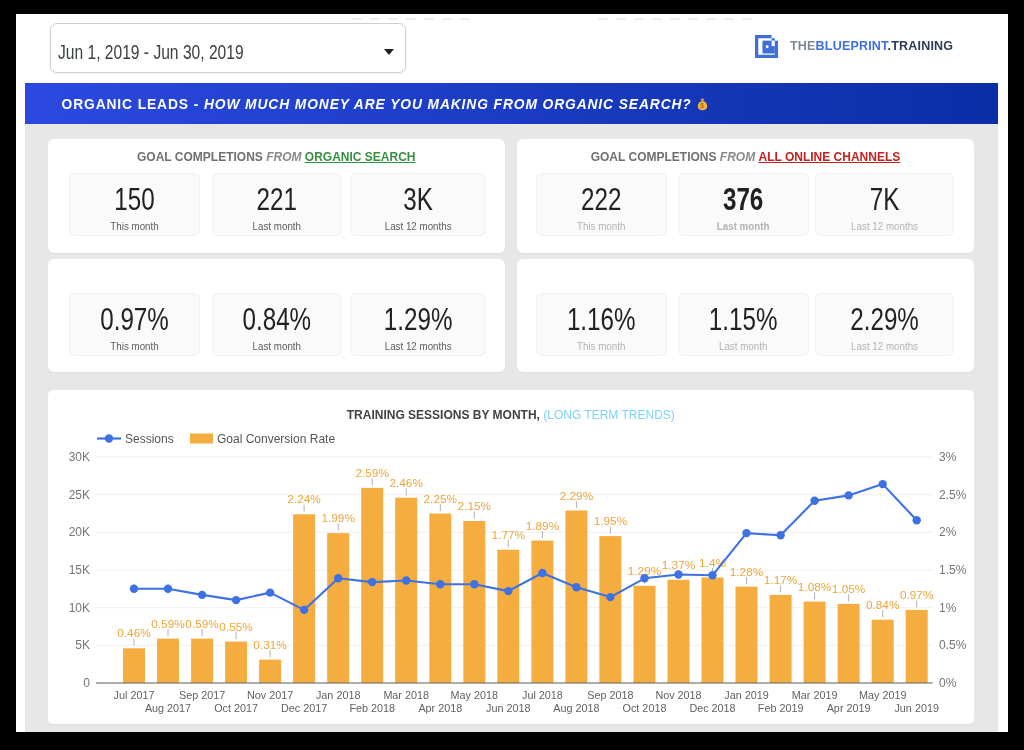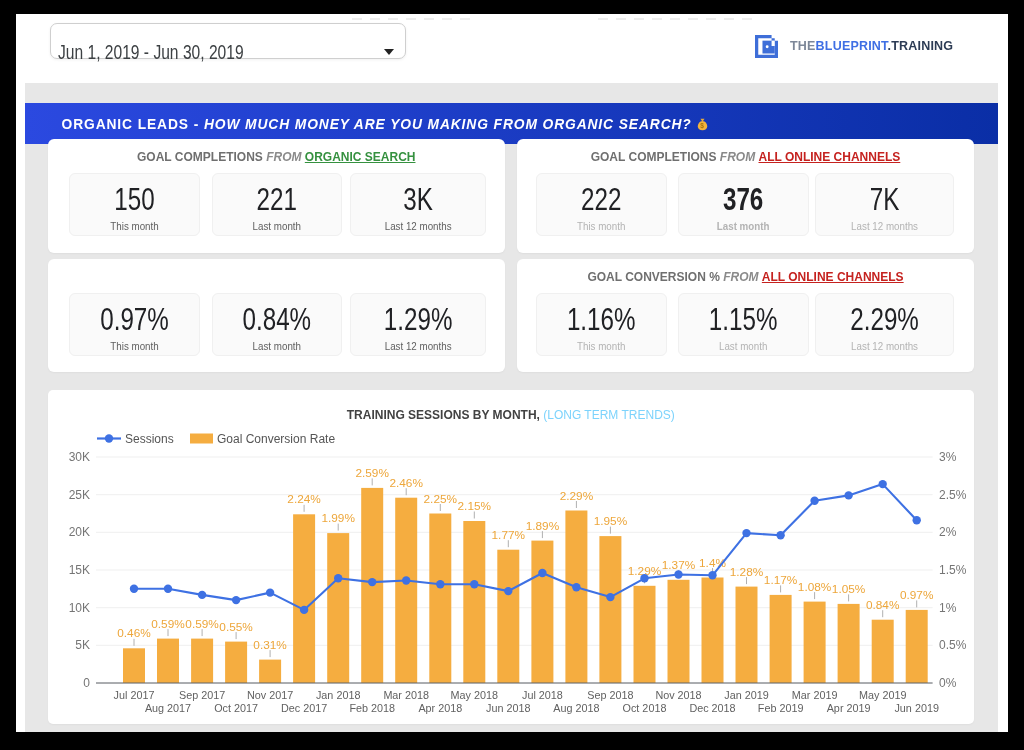--- a/index.html
+++ b/index.html
@@ -2,35 +2,35 @@
 <html><head><meta charset="utf-8">
 <style>
 *{margin:0;padding:0;box-sizing:border-box;}
 body{width:1024px;height:750px;background:#000;font-family:"Liberation Sans",sans-serif;position:relative;overflow:hidden;}
 </style></head>
 <body>
 <div style="position:absolute;left:16px;top:14px;width:992px;height:718px;background:#fff;"></div>
 <div style="position:absolute;left:352px;top:17.5px;width:118px;height:2.5px;background:repeating-linear-gradient(90deg,#ededed 0 10px,#fff 10px 18px);"></div>
 <div style="position:absolute;left:598px;top:17.5px;width:158px;height:2.5px;background:repeating-linear-gradient(90deg,#ededed 0 10px,#fff 10px 18px);"></div>
 
-<div style="position:absolute;left:49.5px;top:23px;width:356px;height:36px;background:#fff;border:1px solid #cfcfcf;border-radius:7px;box-shadow:0 1px 3px rgba(0,0,0,0.06);">
+<div style="position:absolute;left:49.5px;top:23px;width:356px;height:50px;background:#fff;border:1px solid #cfcfcf;border-radius:7px;box-shadow:0 1px 3px rgba(0,0,0,0.06);">
   <div style="position:absolute;left:7px;top:18px;font-size:20px;line-height:20px;color:#3c4043;transform:scaleX(0.78);transform-origin:0 0;white-space:nowrap;">Jun 1, 2019 - Jun 30, 2019</div>
   <div style="position:absolute;right:11px;top:24.5px;width:0;height:0;border-left:5.5px solid transparent;border-right:5.5px solid transparent;border-top:6px solid #222;"></div>
 </div>
 <svg style="position:absolute;left:755px;top:34.5px;" width="23" height="23" viewBox="0 0 24 24">
 <path fill="#3e6ed8" fill-rule="evenodd" d="M0,0 H17.3 V5.9 H24 V24 H0 Z M3.4,3.4 H20.6 V20.6 H3.4 Z"></path>
 <rect x="7.8" y="5.9" width="12.8" height="13.4" fill="#3e6ed8"></rect>
 <rect x="17.3" y="5.9" width="3.3" height="5.6" fill="#fff"></rect>
 <circle cx="12.7" cy="12.3" r="1.5" fill="#fff"></circle>
 </svg>
 <div style="position:absolute;left:790px;top:40px;font-size:12.5px;line-height:12.5px;font-weight:bold;letter-spacing:0.2px;color:#2d3c55;white-space:nowrap;"><span style="color:#7d8798;">THE</span><span style="color:#3f6fe4;">BLUEPRINT</span>.TRAINING</div>
 
 <div style="position:absolute;left:25px;top:83px;width:973px;height:649px;background:#e7e7e7;"></div>
 
-<div style="position:absolute;left:25px;top:83px;width:973px;height:41px;background:linear-gradient(90deg,#2b49e0,#0a2ea6);margin-top:20px;">
+<div style="position:absolute;left:25px;top:83px;width:973px;height:41px;background:linear-gradient(90deg,#2b49e0,#0a2ea6);">
   <div style="position:absolute;left:36.5px;top:14px;font-size:13.8px;color:#fff;letter-spacing:0.9px;white-space:nowrap;"><b>ORGANIC LEADS - </b><i style="font-weight:bold;">HOW MUCH MONEY ARE YOU MAKING FROM ORGANIC SEARCH? </i><svg width="13" height="13" viewBox="0 0 16 16" style="vertical-align:-2px;">
         <path d="M5.5,1 h5 l-1.8,2.6 h-1.4 Z" fill="#e6a93a"></path>
         <path d="M8,3.6 C4.5,3.6 2.2,7.2 2.2,10.4 C2.2,13.4 4.6,15 8,15 C11.4,15 13.8,13.4 13.8,10.4 C13.8,7.2 11.5,3.6 8,3.6 Z" fill="#f3b33c"></path>
         <text x="8" y="12" font-size="8" font-weight="bold" text-anchor="middle" fill="#a8740c">$</text>
       </svg></div>
 </div>
 <div style="position:absolute;left:48px;top:139px;width:456.5px;height:113.5px;background:#fff;border-radius:6px;box-shadow:0 1px 2px rgba(0,0,0,0.04);">
     <div style="position:absolute;left:0;right:0;top:11px;text-align:center;font-size:12px;font-weight:bold;color:#6f6f6f;letter-spacing:0px;">GOAL COMPLETIONS<span style="font-style:italic;color:#8a8a8a;font-weight:bold;"> FROM </span><span style="color:#35913f;text-decoration:underline;">ORGANIC SEARCH</span></div>
     <div style="position:absolute;left:20.700000000000003px;top:33.599999999999994px;width:131px;height:63px;background:#fafafa;border:1px solid #f0f0f0;border-radius:6px;box-sizing:border-box;">
 <div style="position:absolute;left:0;right:0;top:8px;text-align:center;font-size:31px;color:#202124;transform:scaleX(0.78);">150</div>
@@ -68,21 +68,20 @@
     <div style="position:absolute;left:164.2px;top:34.30000000000001px;width:129.6px;height:63px;background:#fafafa;border:1px solid #f0f0f0;border-radius:6px;box-sizing:border-box;">
 <div style="position:absolute;left:0;right:0;top:8px;text-align:center;font-size:31px;color:#202124;transform:scaleX(0.78);">0.84%</div>
 <div style="position:absolute;left:0;right:0;top:46px;text-align:center;font-size:11.5px;color:#5f5f5f;transform:scaleX(0.85);">Last month</div>
     </div>
     <div style="position:absolute;left:301.5px;top:34.30000000000001px;width:136.3px;height:63px;background:#fafafa;border:1px solid #f0f0f0;border-radius:6px;box-sizing:border-box;">
 <div style="position:absolute;left:0;right:0;top:8px;text-align:center;font-size:31px;color:#202124;transform:scaleX(0.78);">1.29%</div>
 <div style="position:absolute;left:0;right:0;top:46px;text-align:center;font-size:11.5px;color:#5f5f5f;transform:scaleX(0.85);">Last 12 months</div>
     </div>
   </div>
 <div style="position:absolute;left:517px;top:258.7px;width:457px;height:113.5px;background:#fff;border-radius:6px;box-shadow:0 1px 2px rgba(0,0,0,0.04);">
-    <div style="position:absolute;left:0;right:0;top:11px;text-align:center;font-size:12px;font-weight:bold;color:#6f6f6f;letter-spacing:0px;">GOAL CONVERSION %<span style="font-style:italic;color:#8a8a8a;font-weight:bold;"> FROM </span><span style="color:#c5221f;text-decoration:underline;">ALL ONLINE CHANNELS</span></div>
     <div style="position:absolute;left:19.299999999999955px;top:34.30000000000001px;width:130.4px;height:63px;background:#fafafa;border:1px solid #f0f0f0;border-radius:6px;box-sizing:border-box;">
 <div style="position:absolute;left:0;right:0;top:8px;text-align:center;font-size:31px;color:#202124;transform:scaleX(0.78);">1.16%</div>
 <div style="position:absolute;left:0;right:0;top:46px;text-align:center;font-size:11.5px;color:#b3b3b3;transform:scaleX(0.85);">This month</div>
     </div>
     <div style="position:absolute;left:161.39999999999998px;top:34.30000000000001px;width:130.3px;height:63px;background:#fafafa;border:1px solid #f0f0f0;border-radius:6px;box-sizing:border-box;padding-left:8px;">
 <div style="position:absolute;left:0;right:0;top:8px;text-align:center;font-size:31px;color:#202124;transform:scaleX(0.78);">1.15%</div>
 <div style="position:absolute;left:0;right:0;top:46px;text-align:center;font-size:11.5px;color:#b3b3b3;transform:scaleX(0.85);">Last month</div>
     </div>
     <div style="position:absolute;left:297.5px;top:34.30000000000001px;width:139.1px;height:63px;background:#fafafa;border:1px solid #f0f0f0;border-radius:6px;box-sizing:border-box;">
 <div style="position:absolute;left:0;right:0;top:8px;text-align:center;font-size:31px;color:#202124;transform:scaleX(0.78);">2.29%</div>

